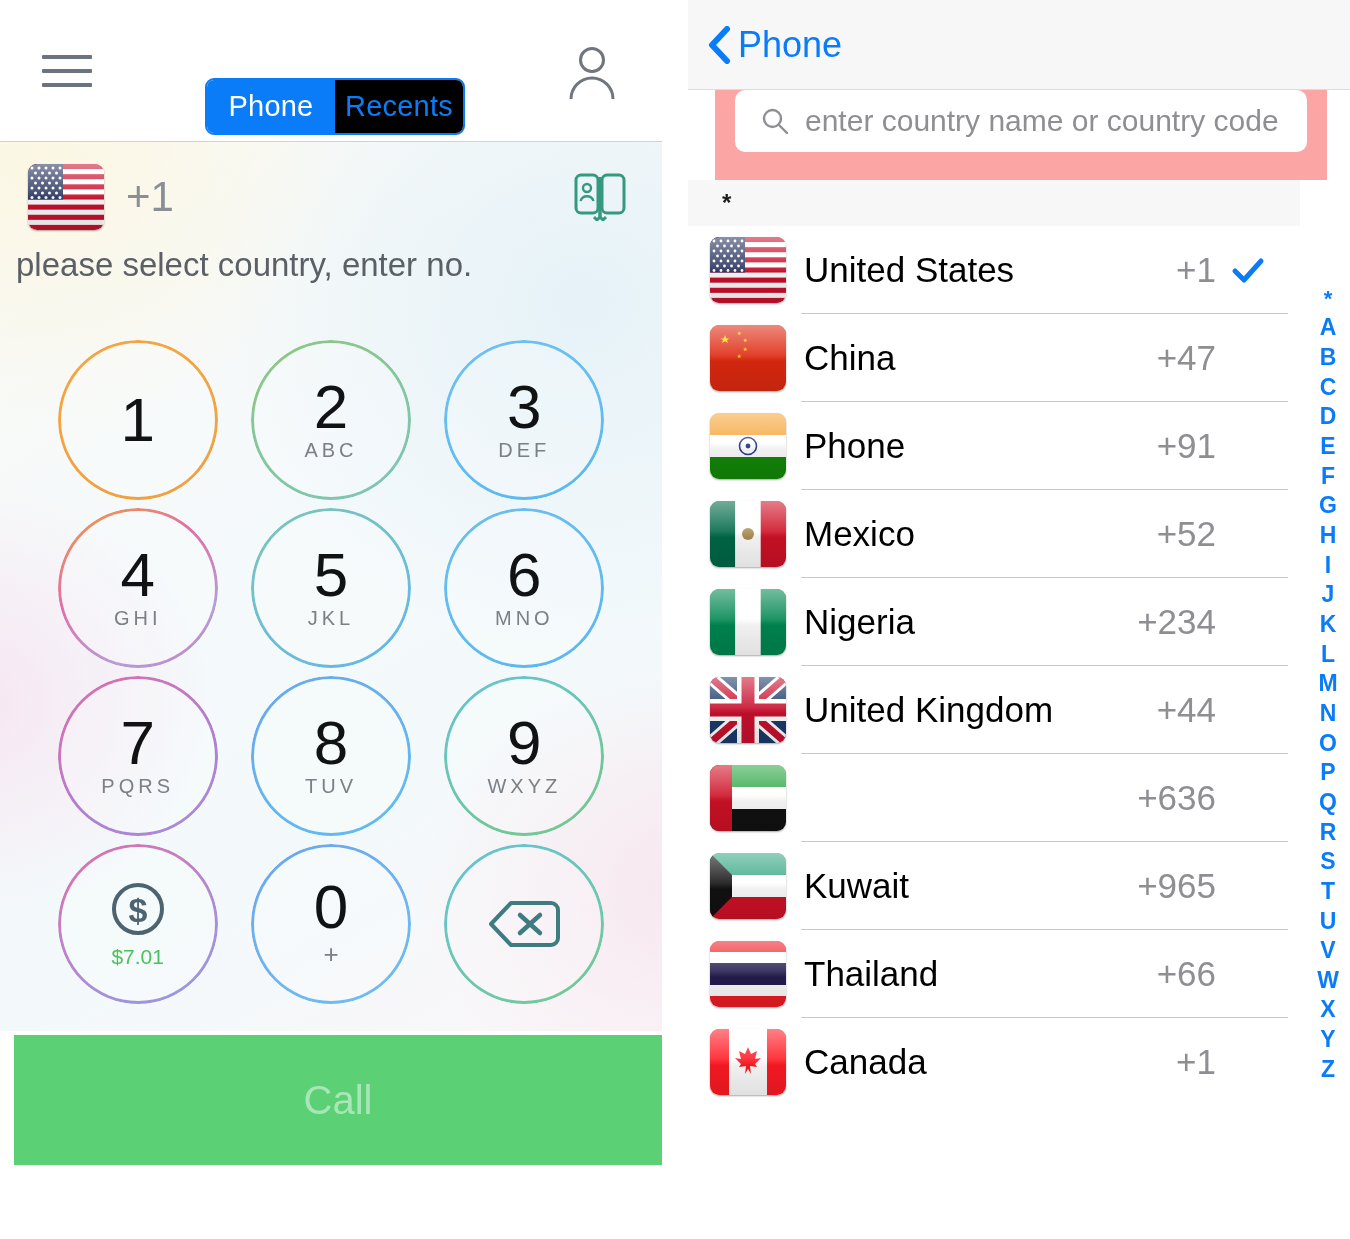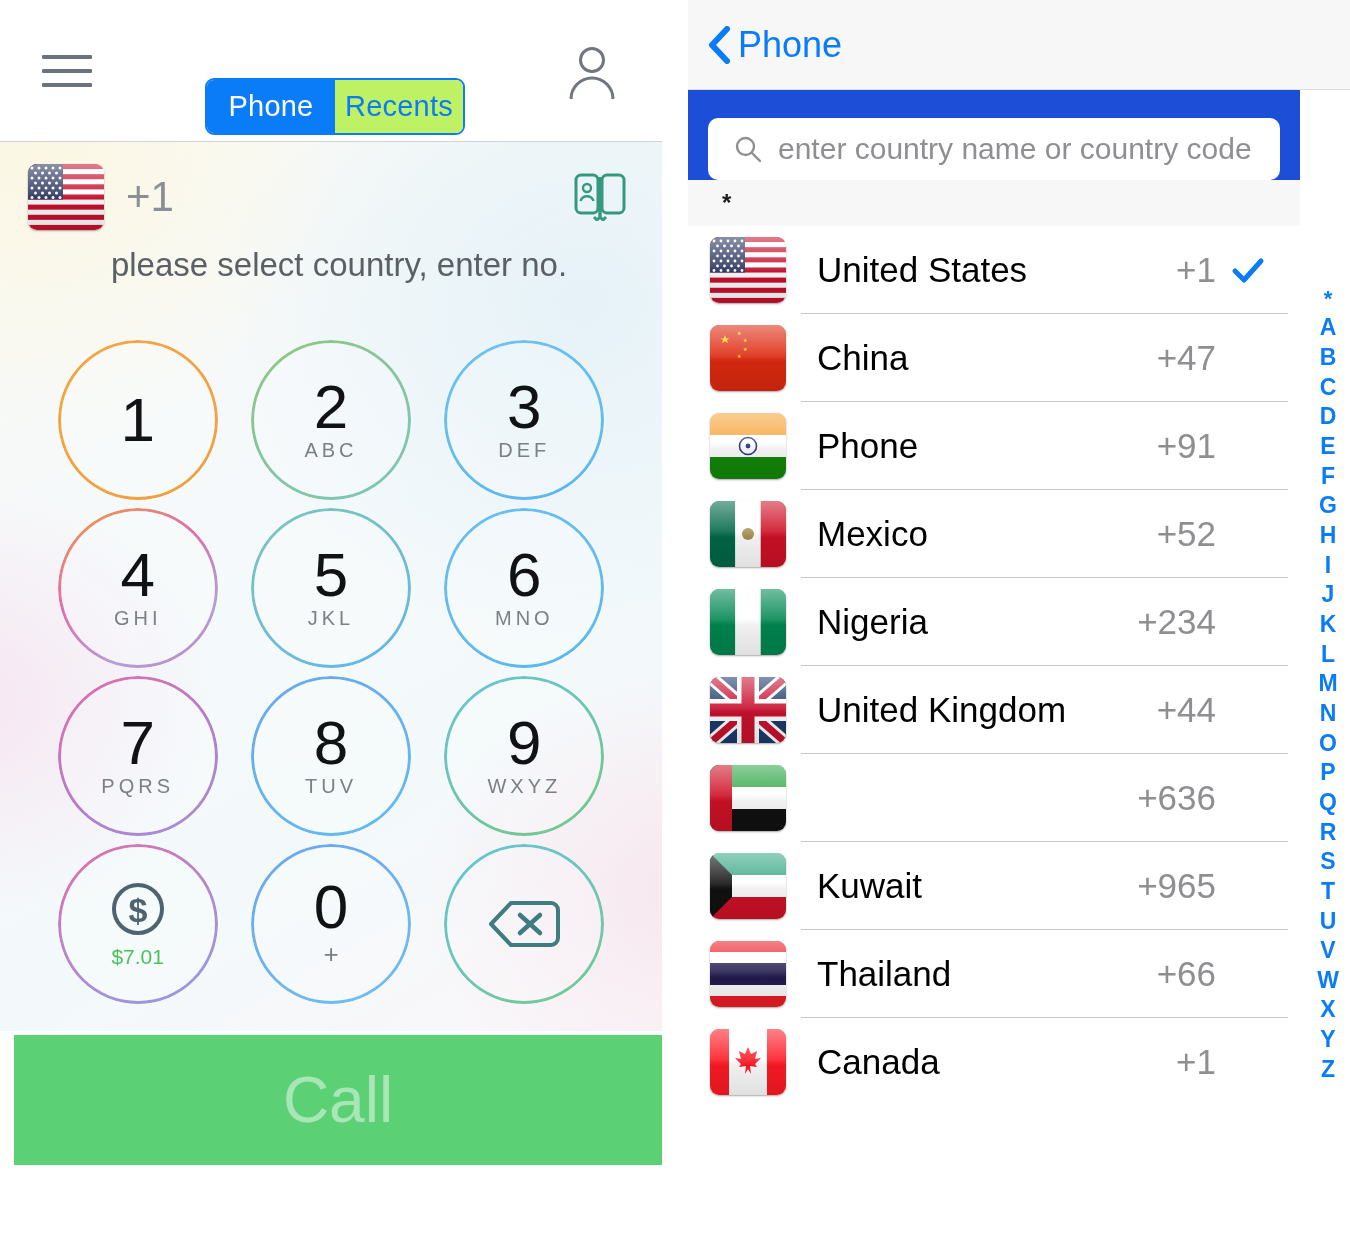--- a/index.html
+++ b/index.html
@@ -35,21 +35,21 @@
 
   .segmented {
     position: absolute; left: 205px; top: 78px;
     width: 260px; height: 57px;
     border: 2px solid #0a7cf7; border-radius: 9px;
     display: flex; overflow: hidden;
   }
   .seg-btn {
     flex: 1; display: flex; align-items: center; justify-content: center;
     font-size: 29px; letter-spacing: .2px; cursor: pointer; line-height: 1;
-    background: #bef264; color: #0a7cf7;
+    background: #000000; color: #0a7cf7;
   }
   .seg-btn.active { background: #0a7cf7; color: #ffffff; }
 
   .avatar-icon {
     position: absolute; right: 42px; top: 50%; transform: translateY(-50%);
     width: 56px; height: 56px; cursor: pointer;
   }
 
   .l-body {
     position: relative;
@@ -96,21 +96,20 @@
   .flag-big { width: 76px; height: 66px; }
   .flag-row { width: 76px; height: 66px; }
 
   .dial-code {
     font-size: 42px; color: #8a8f96; margin-left: 22px; font-weight: 300;
   }
   .book-icon { margin-left: auto; width: 52px; height: 48px; cursor: pointer; }
 
   .hint {
     position: relative;
-    text-align: center;
     font-size: 33px; color: #5b6066;
     margin-top: -6px;
     margin-left: 16px;
   }
 
   .keypad {
     position: relative;
     margin: 56px auto 0;
     width: 580px;
     display: grid;
@@ -148,40 +147,41 @@
   .k0::before { background: linear-gradient(150deg,#6ba6ec,#6fc0f2); }
   .kdel::before { background: linear-gradient(150deg,#63c4d6,#74c994); }
 
   .call-btn {
     position: absolute; left: 14px; bottom: 0;
     width: 648px; height: 130px;
     background: #5bd075;
     display: flex; align-items: center; justify-content: center;
     cursor: pointer;
   }
-  .call-btn span { font-size: 64px; color: #a9e6b7; }
+  .call-btn span { font-size: 40px; color: #a9e6b7; }
 
   
   .right-panel {
     position: absolute; left: 688px; top: 0;
     width: 662px; height: 1172px;
     background: #ffffff; overflow: hidden;
   }
   .r-navbar {
     height: 90px; background: #f7f7f7;
     display: flex; align-items: center; padding-left: 18px;
     border-bottom: 1px solid #dcdcdc;
   }
   .back-chevron { width: 26px; height: 38px; margin-right: 6px; }
   .back-label { font-size: 36px; color: #0a7cf7; cursor: pointer; }
 
   .searchbar-wrap {
-    height: 90px; background: #1d4ed8;
-    display: flex; align-items: flex-end; padding: 0 20px;
+    height: 90px; background: #fca5a5;
+    display: flex; align-items: flex-start; padding: 0 20px;
     width: 612px;
+    margin-left: 27px;
   }
   .searchbox {
     flex: 1; height: 62px; background: #ffffff; border-radius: 10px;
     display: flex; align-items: center; padding-left: 26px;
   }
   .search-icon { width: 28px; height: 28px; flex: none; }
   .search-ph { font-size: 30px; color: #8e8e93; margin-left: 16px; }
 
   .section-head {
     height: 46px; background: #f7f7f7;
@@ -197,21 +197,21 @@
     display: flex; align-items: center;
     padding-left: 22px; padding-right: 34px;
     cursor: pointer;
     width: 612px;
   }
   .crow::after {
     content: ""; position: absolute; left: 113px; right: 12px; bottom: 0;
     height: 1px; background: #c8c7cc;
   }
   .crow:last-child::after { display: none; }
-  .cname { font-size: 35px; color: #000; margin-left: 31px; }
+  .cname { font-size: 35px; color: #000; margin-left: 18px; }
   .ccode { margin-left: auto; font-size: 35px; color: #8e8e93; }
   .check { width: 36px; height: 36px; margin-left: 14px; flex: none; }
   .check.hidden { visibility: hidden; }
 
   .alpha-index {
     position: absolute; right: 0; top: 285px;
     width: 44px;
     display: flex; flex-direction: column; align-items: center;
     font-size: 23px; font-weight: bold; color: #0a7cf7;
     line-height: 1.29;

